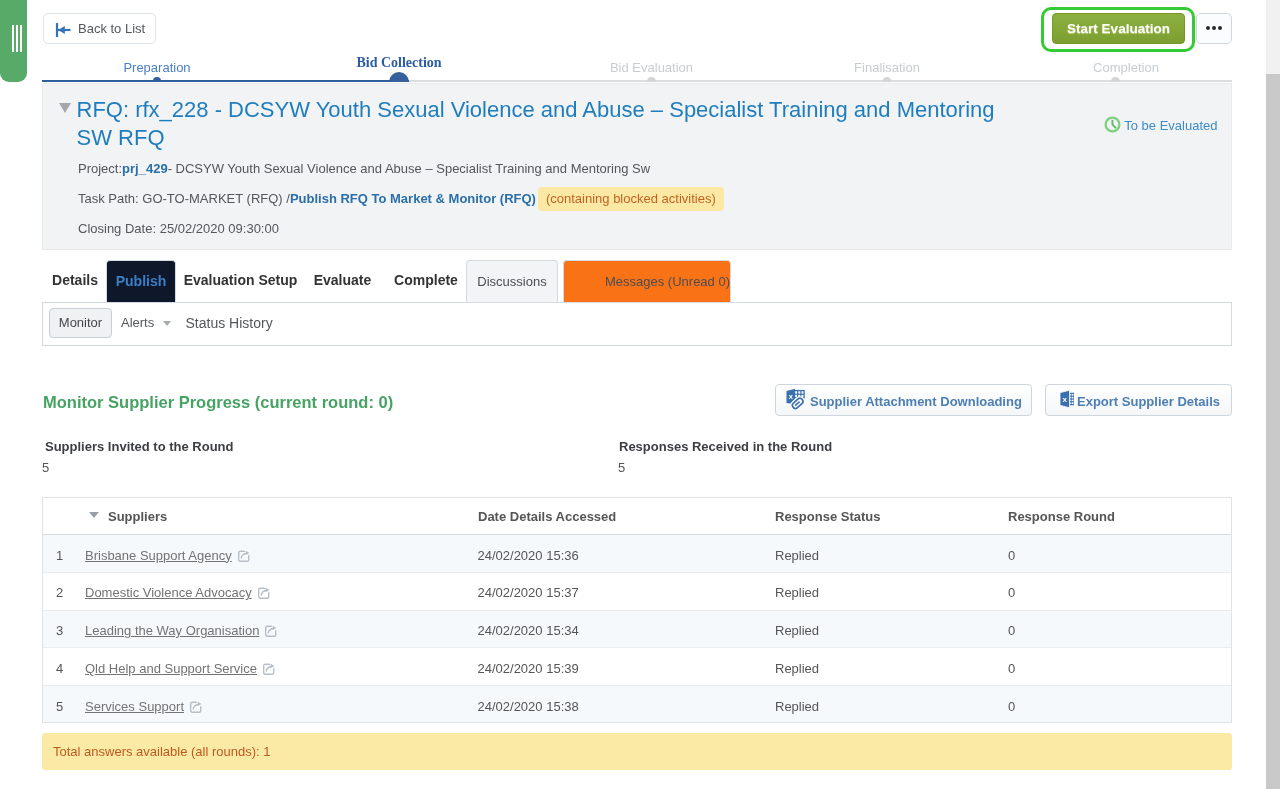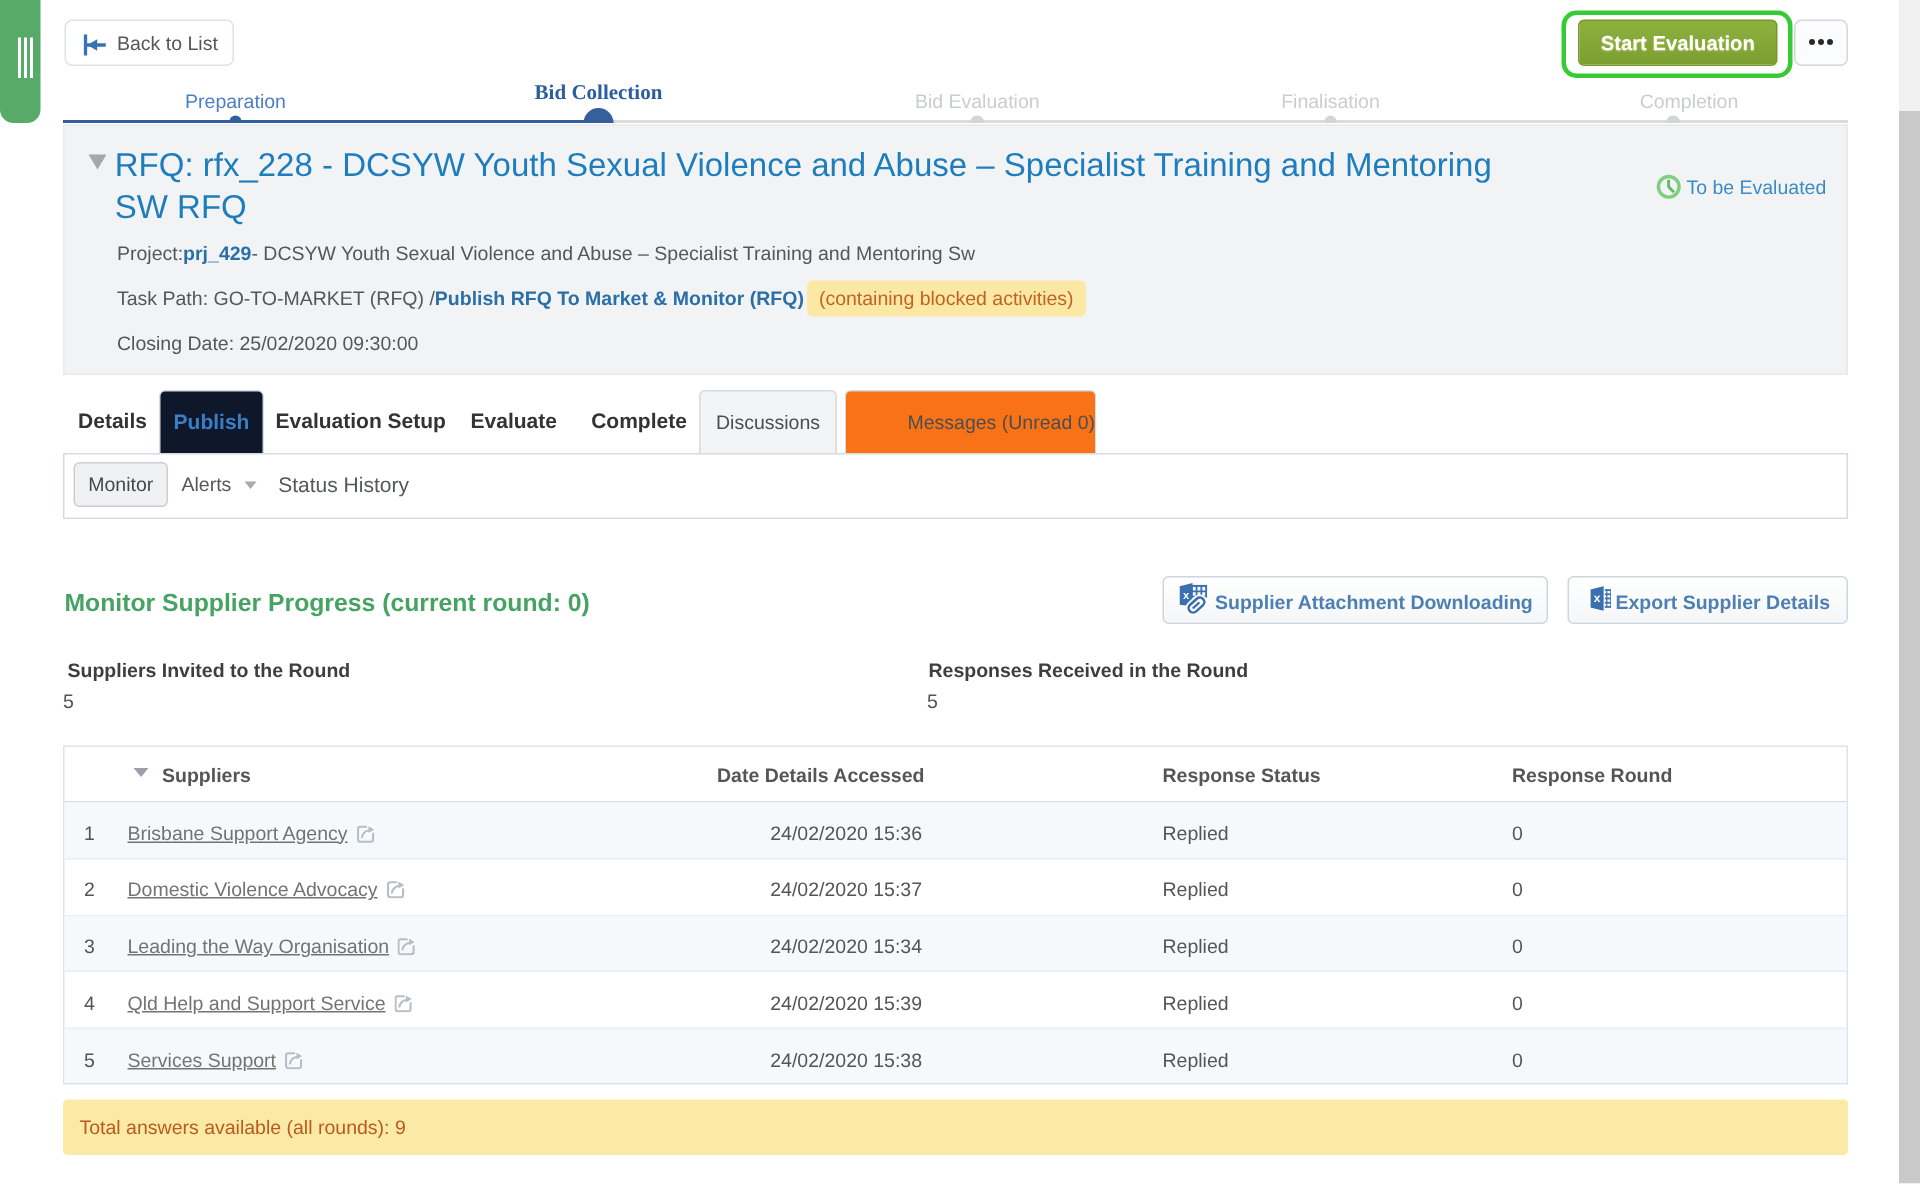--- a/index.html
+++ b/index.html
@@ -92,21 +92,21 @@
 #stat2l { left:619px; top:439px; }
 #stat2v { left:618px; top:460px; }
 
 
 #table { position:absolute; left:42px; top:497px; width:1190px; height:226px; border:1px solid #dfe3e7; background:#fff; }
 .trow { position:absolute; left:0; width:1188px; height:37.8px; border-bottom:1px solid #e9edf0; font-size:13px; color:#555; }
 .trow.last { border-bottom:none; }
 .trow.stripe { background:#f6f9fb; }
 .trow .c0 { position:absolute; left:13px; top:12.5px; }
 .trow .c1 { position:absolute; left:42px; top:12.5px; color:#737373;text-decoration:underline; }
-.trow .c2 { position:absolute; left:434.5px; top:12.5px;margin-left:36px; }
+.trow .c2 { position:absolute; left:434.5px; top:12.5px; }
 .trow .c3 { position:absolute; left:732px; top:12.5px; }
 .trow .c4 { position:absolute; left:965px; top:12.5px; }
 #thead { position:absolute; left:0; top:0; width:1188px; height:37px; border-bottom:1px solid #d8dde2; font-size:13px; font-weight:bold; color:#555; }
 #thead .tri { position:absolute; left:45.5px; top:14px; width:0; height:0; border-left:5px solid transparent; border-right:5px solid transparent; border-top:6.5px solid #9aa0a6; }
 #thead .h1 { position:absolute; left:65px; top:11px; }
 #thead .h2 { position:absolute; left:435px; top:11px; }
 #thead .h3 { position:absolute; left:732px; top:11px; }
 #thead .h4 { position:absolute; left:965px; top:11px; }
 .extlink { display:inline-block; margin-left:6px; vertical-align:-2px; }
 
@@ -290,13 +290,13 @@
           <path d="M7 0.8 L12 3.9 L7.2 7" fill="#ffffff" stroke="#ffffff" stroke-width="2.4"></path>
           <path d="M3.2 9.6 C3.6 6.4 6 4.8 8.3 4.6" fill="none" stroke="#b6bfc7" stroke-width="1.5"></path>
           <path d="M7.6 1.6 L11.5 3.95 L7.8 6.3 Z" fill="#b6bfc7"></path>
         </svg></span>
       <span class="c2">24/02/2020 15:38</span>
       <span class="c3">Replied</span>
       <span class="c4">0</span>
     </div>
 </div>
 
-<div id="note">Total answers available (all rounds): 9</div>
+<div id="note">Total answers available (all rounds): 1</div>
 
 </body></html>

